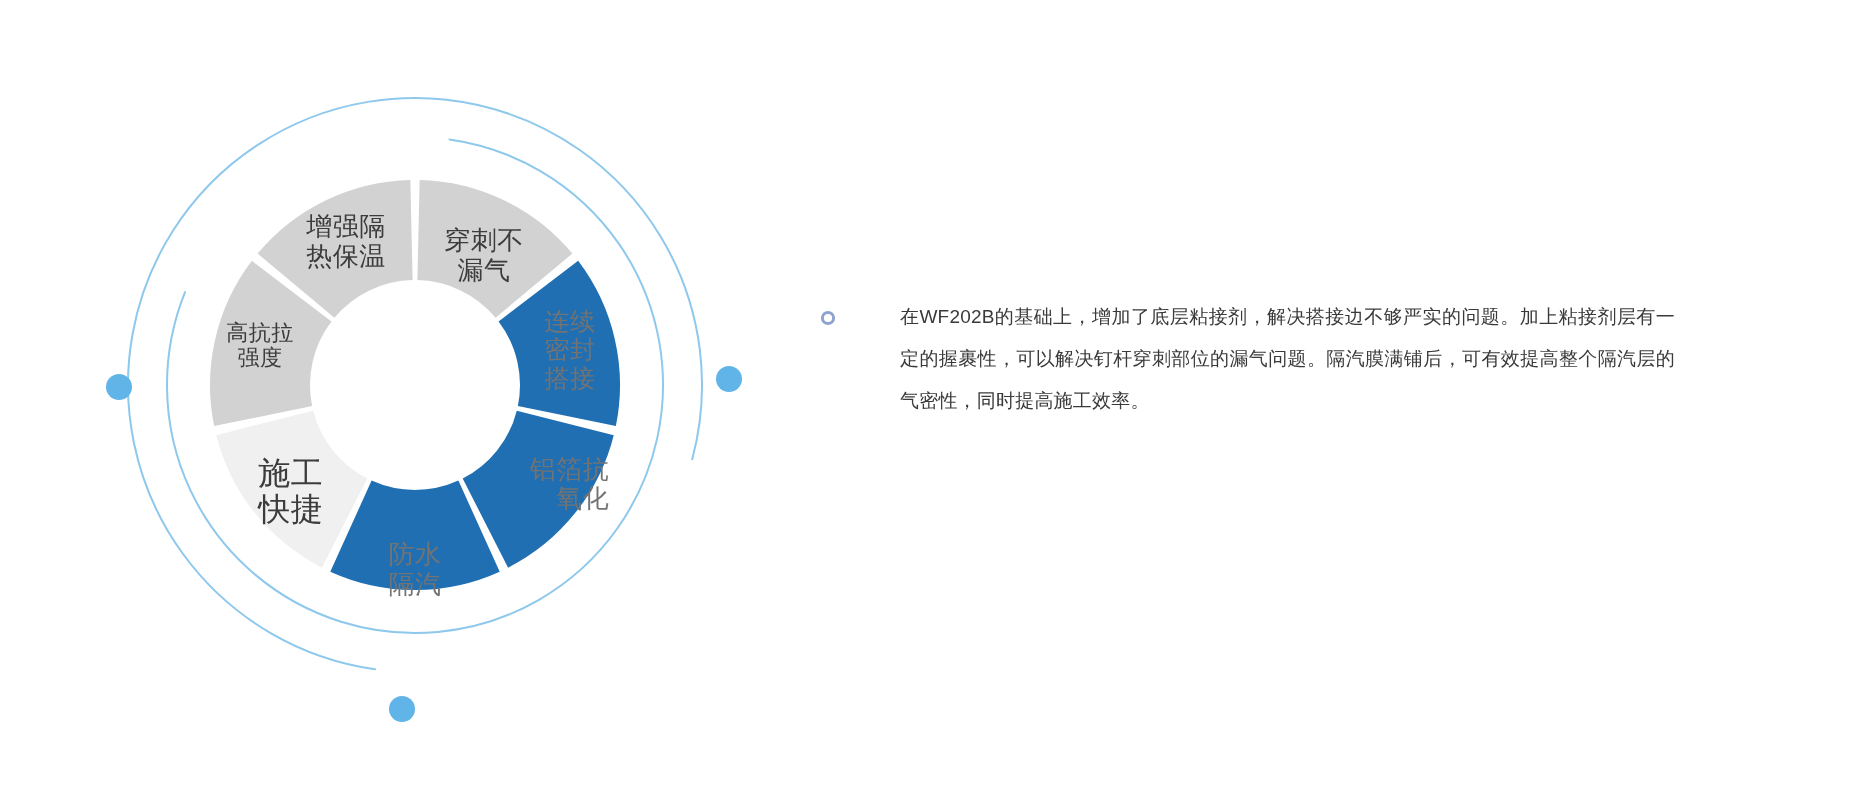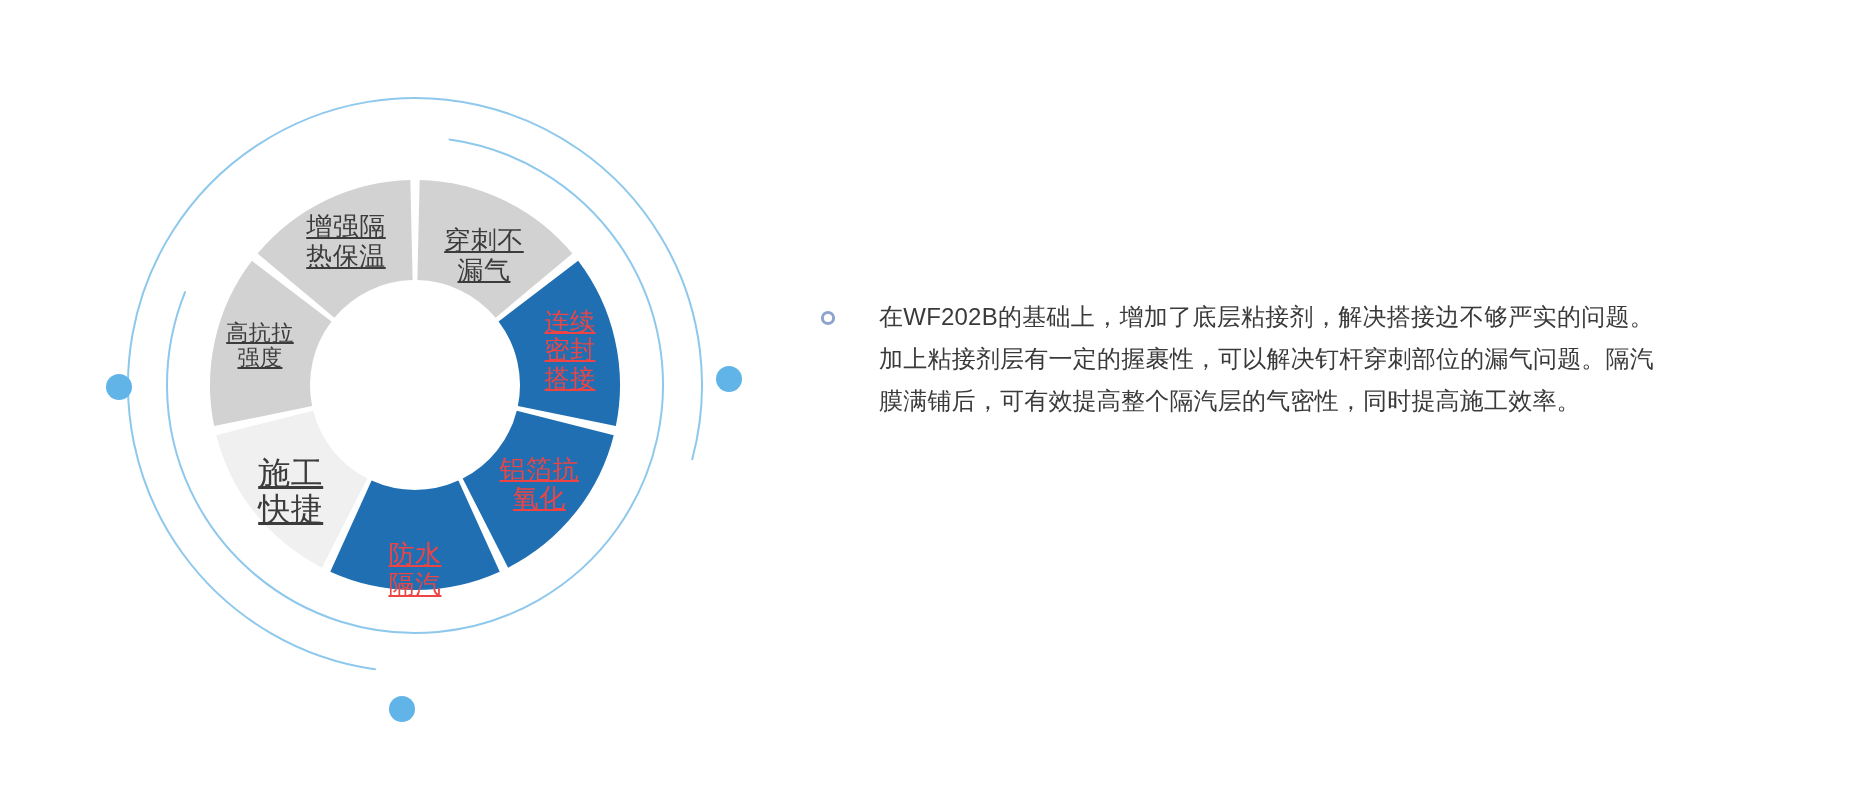--- a/index.html
+++ b/index.html
@@ -37,47 +37,46 @@
   }
 
   .seg-label {
     position: absolute;
     text-align: center;
     line-height: 1.14;
     font-weight: 400;
     letter-spacing: 0.5px;
     white-space: pre-line;
     pointer-events: none;
-    text-decoration: underline;
     -webkit-font-smoothing: antialiased;
   }
   .seg-label.dark  { color: #3c3c3c; }
-  .seg-label.light { color: #ef4444; }
+  .seg-label.light { color: #737373; }
 
   
   #desc-block {
     position: absolute;
     left: 820px;
     top: 296px;
     width: 1000px;
     display: flex;
     align-items: flex-start;
   }
   #bullet-icon {
     flex: 0 0 auto;
     width: 16px;
     height: 16px;
     margin-top: 14px;
     margin-right: 0px;
   }
   #desc-text {
-    margin-left: 43px;
+    margin-left: 64px;
     width: 775px;
     color: #3a3a3a;
-    font-size: 24px;
+    font-size: 19px;
     line-height: 42px;
     letter-spacing: 0.2px;
     text-align: justify;
     text-justify: inter-ideograph;
   }
   #desc-text p { margin: 0; }
 </style>
 </head>
 <body>
 
@@ -106,21 +105,21 @@
           <circle cx="119" cy="387" r="13" fill="#61B4E8"></circle>
         </g>
     </svg>
 
     <div id="labels-layer">
         <div class="seg-label dark" style="font-size: 26px; left: 413.989px; top: 226px; width: 140px;">穿刺不
 漏气</div>
         <div class="seg-label light" style="font-size: 25px; left: 500.015px; top: 306.875px; width: 140px;">连续
 密封
 搭接</div>
-        <div class="seg-label light" style="font-size: 26px; left: 469.305px; top: 454.503px; width: 140px;">铝箔抗
+        <div class="seg-label light" style="font-size: 26px; left: 469.305px; top: 454.503px; width: 140px; text-align: right;">铝箔抗
 氧化</div>
         <div class="seg-label light" style="font-size: 26px; left: 345px; top: 540px; width: 140px;">防水
 隔汽</div>
         <div class="seg-label dark" style="font-size: 32px; left: 220.695px; top: 454.503px; width: 140px;">施工
 快捷</div>
         <div class="seg-label dark" style="font-size: 22px; left: 189.985px; top: 319.985px; width: 140px;">高抗拉
 强度</div>
         <div class="seg-label dark" style="font-size: 26px; left: 276.011px; top: 212.107px; width: 140px;">增强隔
 热保温</div>
       </div>

